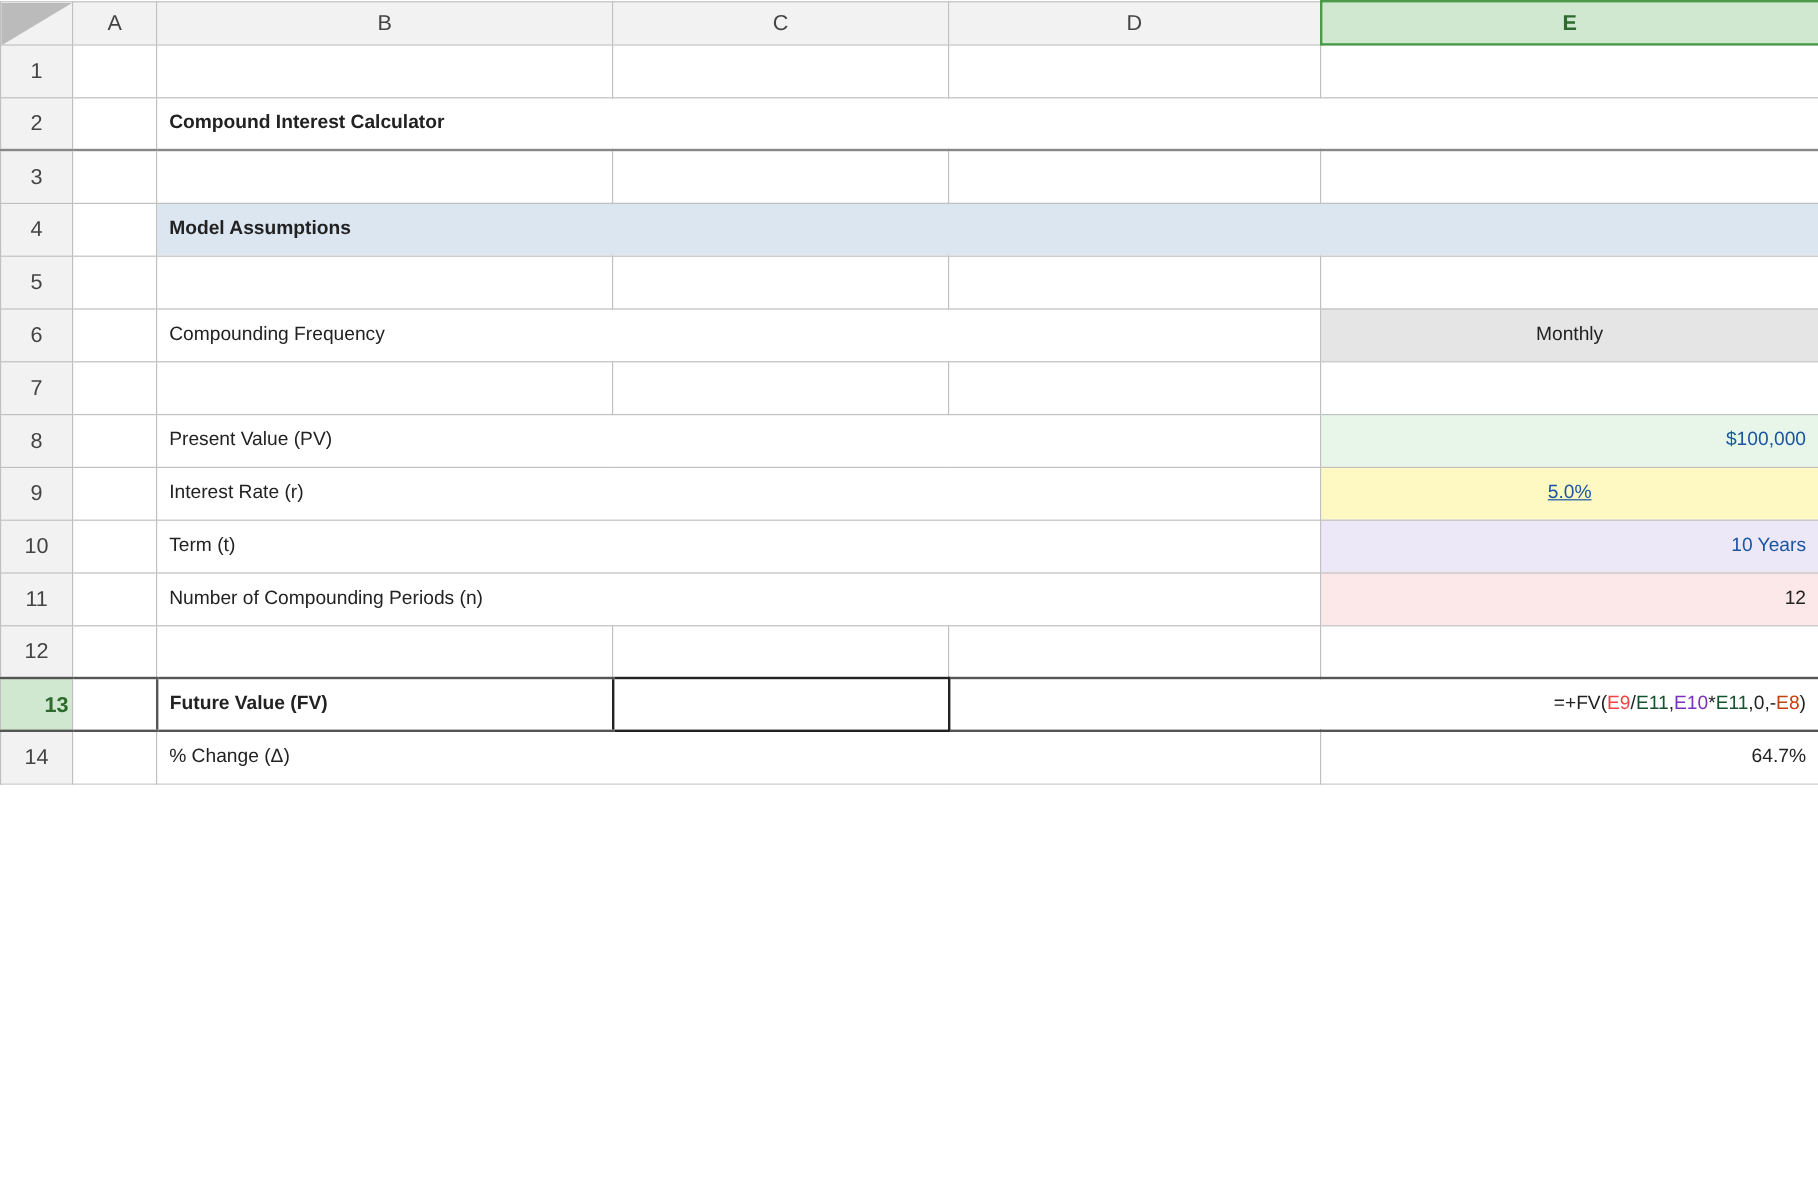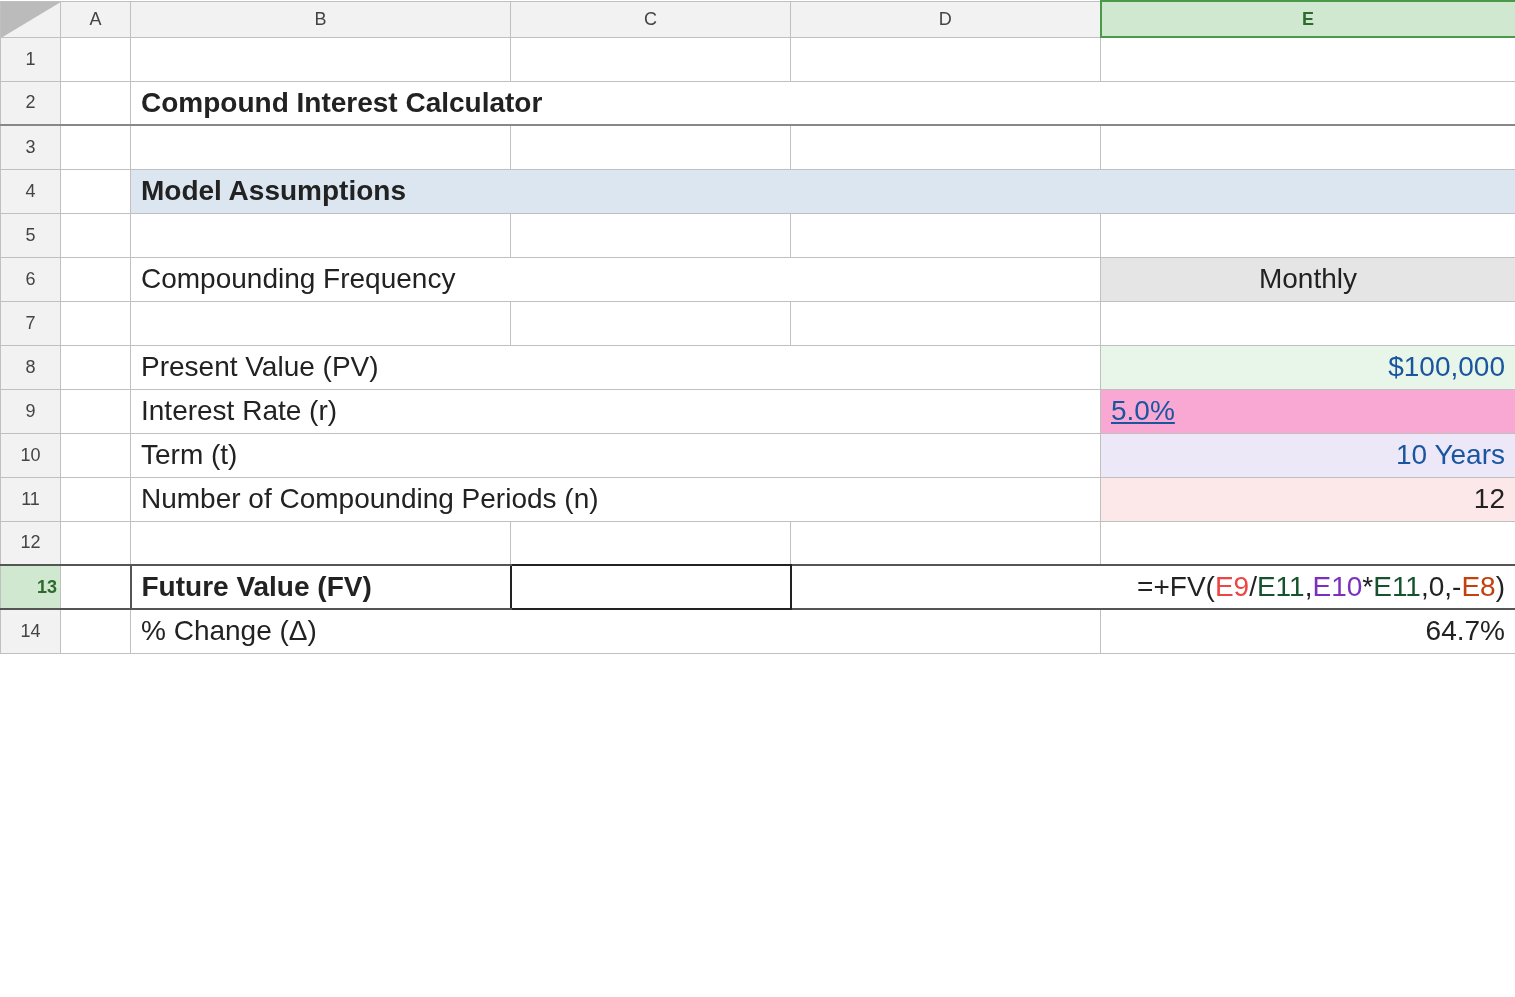--- a/index.html
+++ b/index.html
@@ -62,21 +62,21 @@
       background: #d0e8d0;
       color: #2d6a2d;
       font-weight: bold;
       padding-left: 33px;
     }
 
     
     td.cell {
       height: 44px;
       padding: 4px 10px;
-      font-size: 28px;
+      font-size: 16px;
     }
 
     
     .title-cell {
       font-size: 26px;
       font-weight: bold;
       padding-left: 14px;
     }
 
     
@@ -101,23 +101,23 @@
       color: #1a56a0;
       text-align: right;
       font-size: 22px;
       font-weight: normal;
       border: 2px solid #4a9a4a;
       padding-right: 12px;
     }
 
     
     .cell-ir {
-      background: #f9a8d4;
+      background: #fef9c3;
       color: #1a56a0;
-      text-align: left;
+      text-align: center;
       font-size: 22px;
       padding-right: 12px;
       border: 1px solid #8888cc;
       text-decoration: underline;
     }
 
     
     .cell-term {
       background: #ede8f8;
       color: #1a56a0;

